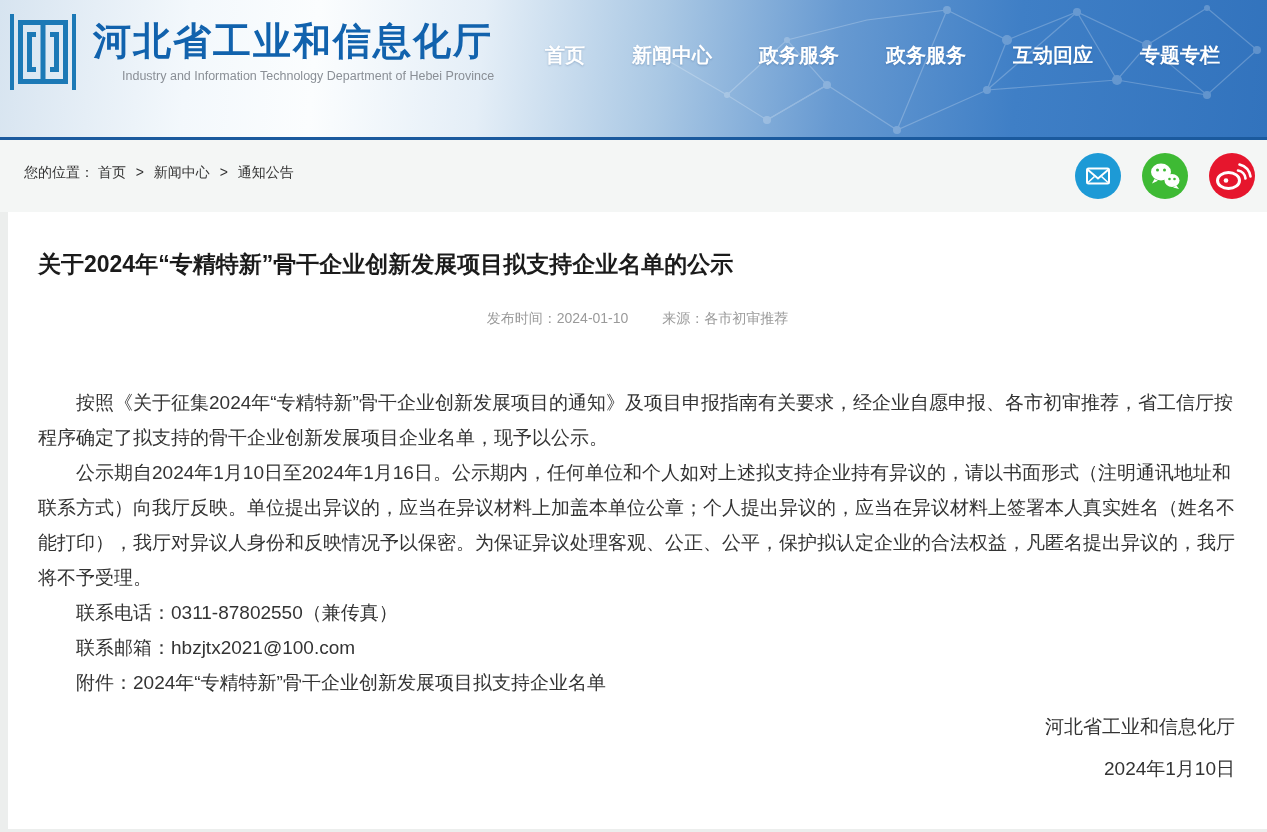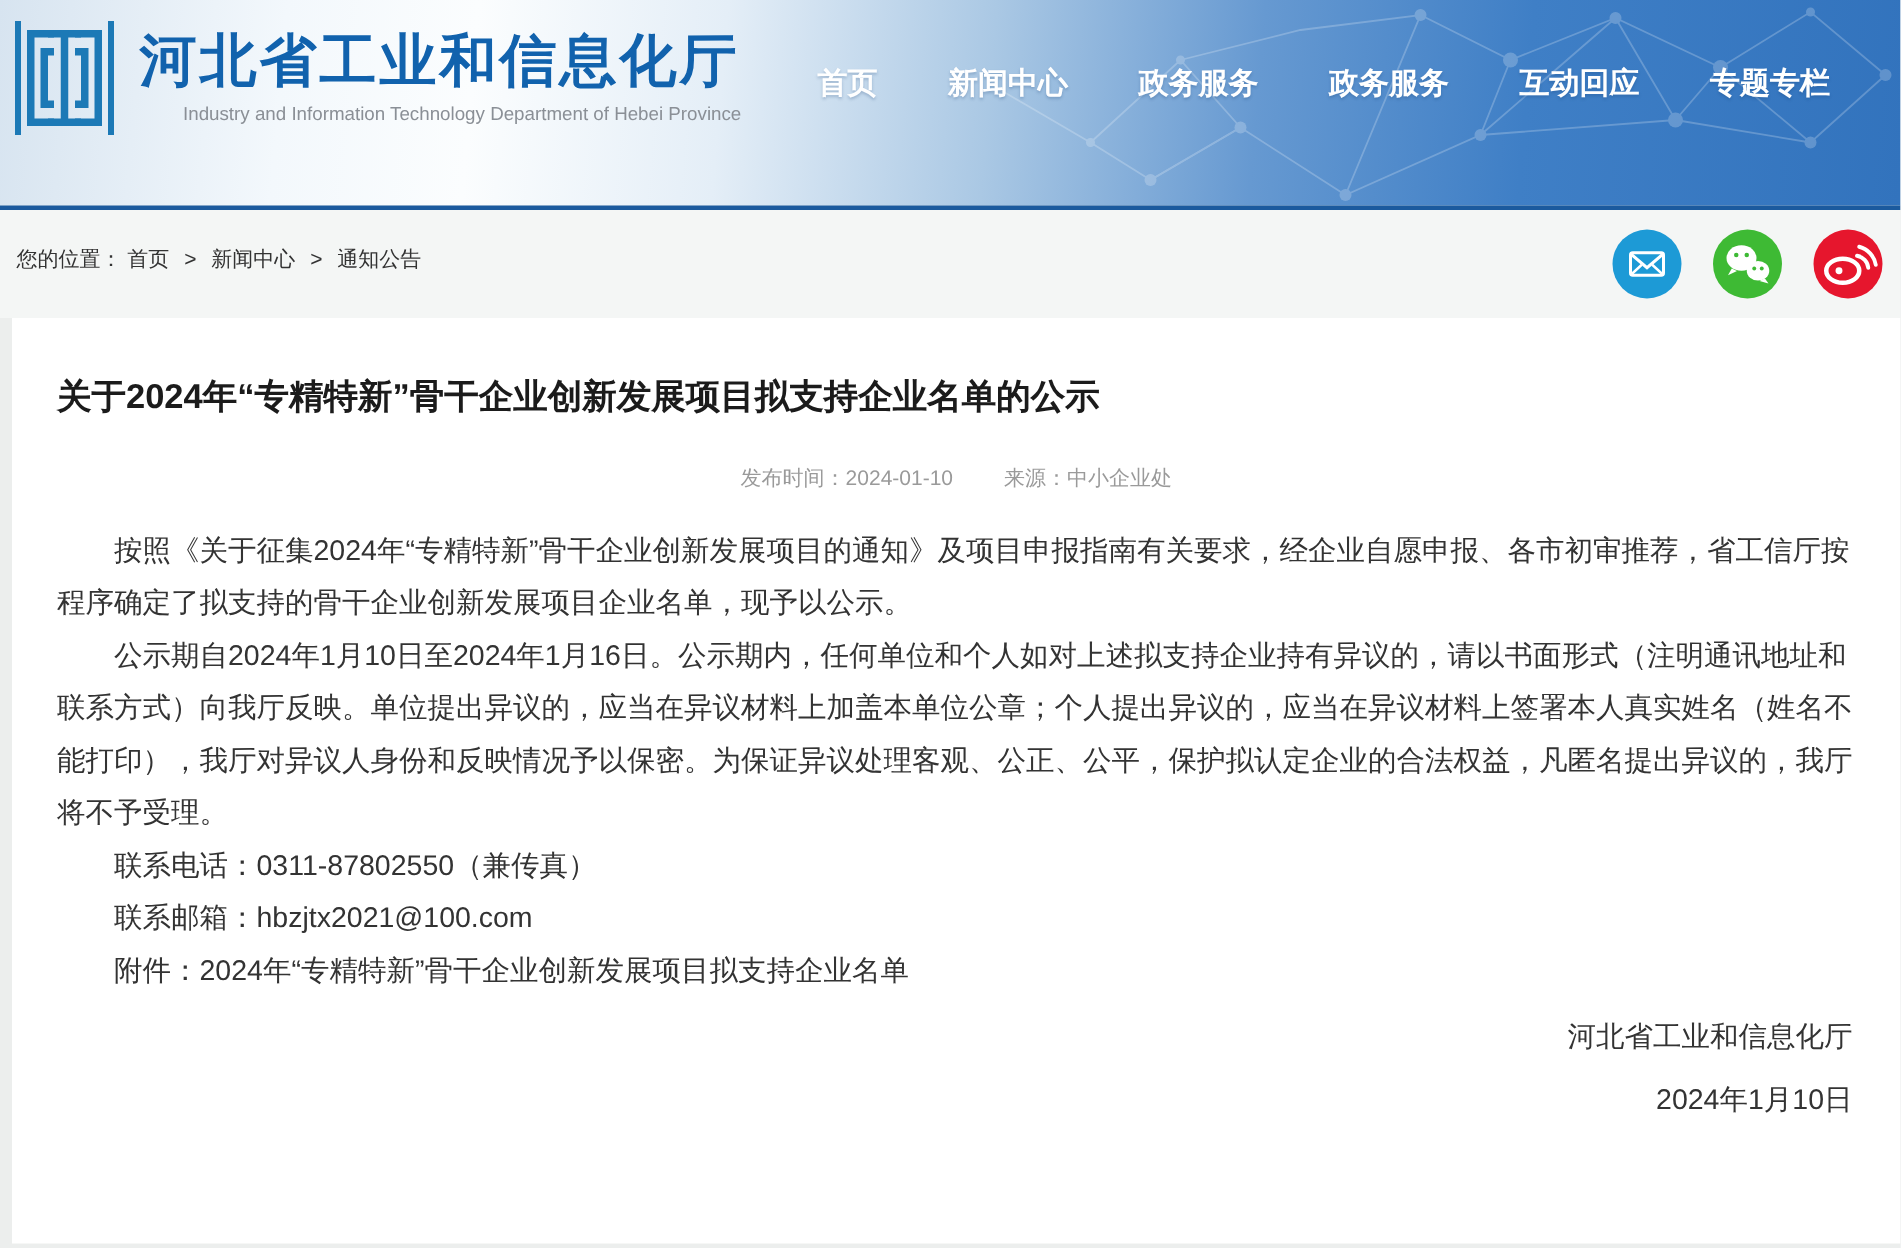--- a/index.html
+++ b/index.html
@@ -62,21 +62,21 @@
     text-shadow: 0 1px 2px rgba(20,60,110,.25);
   }
 
   
   .topbar {
     height: 72px;
     background: #f4f6f5;
     display: flex;
     align-items: center;
     justify-content: space-between;
-    padding: 0 12px 0 11px;
+    padding: 0 12px 0 24px;
   }
   .breadcrumb { font-size: 14px; color: #333; margin-top: -6px; }
   .breadcrumb a { color: #333; text-decoration: none; cursor: pointer; }
   .breadcrumb .sep { margin: 0 6px; color: #333; }
   .social { display: flex; gap: 21px; align-items: center; }
   .sicon {
     width: 46px; height: 46px; border-radius: 50%;
     display: flex; align-items: center; justify-content: center;
     cursor: pointer;
   }
@@ -100,21 +100,21 @@
     line-height: 30px;
   }
   .meta {
     text-align: center;
     margin-top: 31px;
     font-size: 14px;
     color: #9a9a9a;
   }
   .meta .meta-item + .meta-item { margin-left: 30px; }
   .body {
-    margin-top: 22px;
+    margin-top: 57px;
     font-size: 19px;
     color: #333333;
     line-height: 35px;
   }
   .body p { margin: 0; text-indent: 2em; }
   .body p.attachment { cursor: pointer; }
   .signature {
     margin-top: 6px;
     text-align: right;
     font-size: 19px;
@@ -226,21 +226,21 @@
       </svg>
     </a>
   </div>
 </div>
 
 <main class="card">
   <h1 class="title">关于2024年“专精特新”骨干企业创新发展项目拟支持企业名单的公示</h1>
 
   <div class="meta">
     <span class="meta-item"><span>发布时间：</span><span>2024-01-10</span></span>
-    <span class="meta-item"><span>来源：</span><span>中小企业处</span></span>
+    <span class="meta-item"><span>来源：</span><span>各市初审推荐</span></span>
   </div>
 
   <div class="body">
     <p>按照《关于征集2024年“专精特新”骨干企业创新发展项目的通知》及项目申报指南有关要求，经企业自愿申报、各市初审推荐，省工信厅按程序确定了拟支持的骨干企业创新发展项目企业名单，现予以公示。</p>
     <p>公示期自2024年1月10日至2024年1月16日。公示期内，任何单位和个人如对上述拟支持企业持有异议的，请以书面形式（注明通讯地址和联系方式）向我厅反映。单位提出异议的，应当在异议材料上加盖本单位公章；个人提出异议的，应当在异议材料上签署本人真实姓名（姓名不能打印），我厅对异议人身份和反映情况予以保密。为保证异议处理客观、公正、公平，保护拟认定企业的合法权益，凡匿名提出异议的，我厅将不予受理。</p>
     <p>联系电话：0311-87802550（兼传真）</p>
     <p>联系邮箱：hbzjtx2021@100.com</p>
     <p class="attachment">附件：2024年“专精特新”骨干企业创新发展项目拟支持企业名单</p>
   </div>
 

